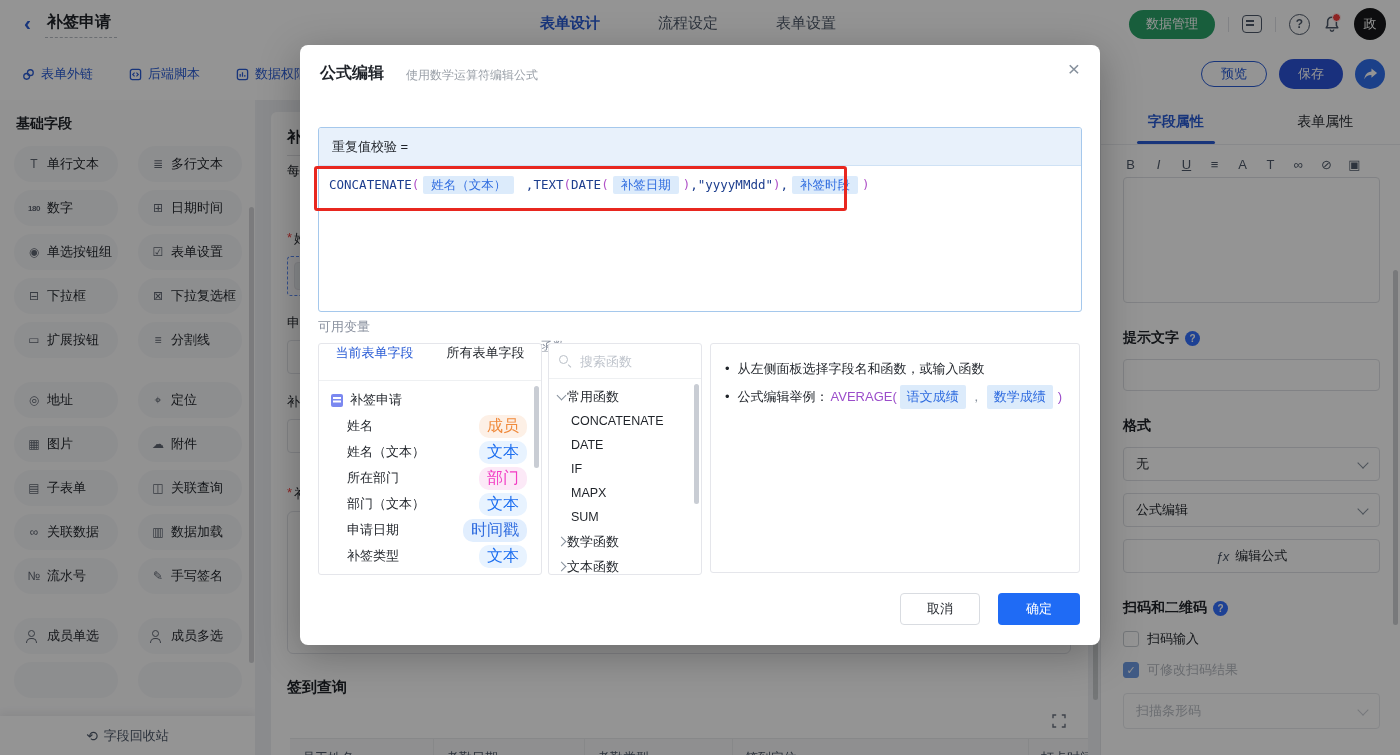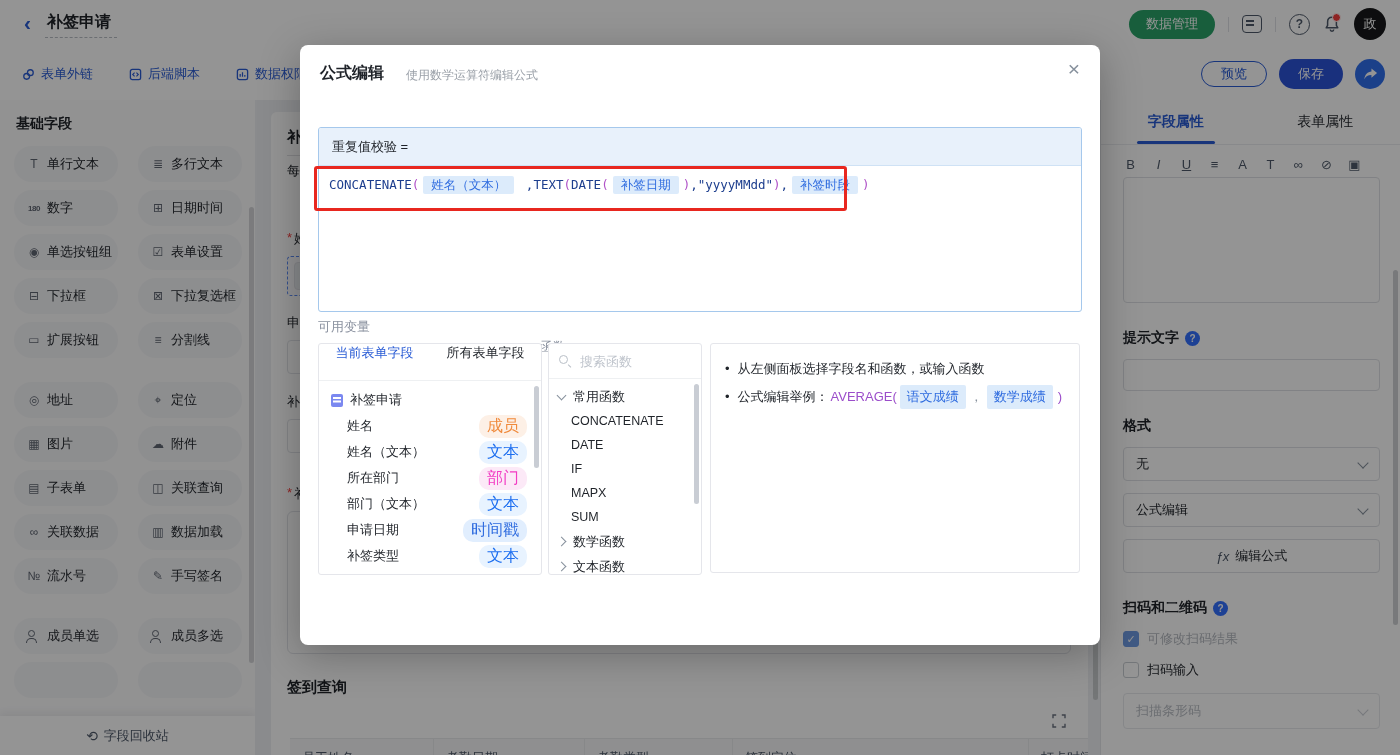--- a/index.html
+++ b/index.html
@@ -123,21 +123,21 @@
   .bg-timestamp{color:#2e6bdf;background:#e1eefe;}
   .vthumb{position:absolute;right:2px;top:42px;width:5px;height:82px;background:#c9cdd4;border-radius:3px;}
   .fnpanel{position:absolute;left:248px;top:298px;width:152px;height:230px;border:1px solid #e5e6eb;border-radius:3px;overflow:hidden;background:#fff;}
   .fsearch{height:34px;display:flex;align-items:center;gap:7px;padding:0 10px;border-bottom:1px solid #eef0f2;}
   .mag{width:12px;height:12px;position:relative;flex:none;}
   .mag::before{content:"";position:absolute;left:0;top:0;width:7px;height:7px;border:1.4px solid #b9bfc7;border-radius:50%;}
   .mag::after{content:"";position:absolute;left:9px;top:9px;width:4px;height:1.4px;background:#b9bfc7;transform:rotate(45deg);transform-origin:left center;}
   .fsearch input{border:none;outline:none;width:95px;font-size:13px;color:#333;font-family:inherit;background:transparent;}
   .fsearch input::placeholder{color:#bfc4cc;}
   .fnlist{position:relative;padding-top:5px;}
-  .ghead{height:25px;display:flex;align-items:center;gap:8px;padding-left:9px;font-size:13px;color:#1f2329;cursor:pointer;}
+  .ghead{height:25px;display:flex;align-items:center;gap:2px;padding-left:9px;font-size:13px;color:#1f2329;cursor:pointer;}
   .garrow{width:6px;height:6px;border-right:1.3px solid #86909c;border-bottom:1.3px solid #86909c;transform:rotate(-45deg);flex:none;}
   .fngroup.open .garrow{transform:rotate(45deg);margin-top:-3px;}
   .fnitem{height:24px;line-height:24px;padding-left:22px;font-size:12.5px;color:#1f2329;cursor:pointer;white-space:nowrap;}
   .fthumb{position:absolute;right:2px;top:40px;width:5px;height:120px;background:#c9cdd4;border-radius:3px;}
   .helppanel{position:absolute;left:410px;top:298px;width:370px;height:230px;border:1px solid #e5e6eb;border-radius:3px;box-sizing:border-box;padding:14px 14px;background:#fff;}
   .hline{display:flex;align-items:center;line-height:22px;margin-bottom:5px;font-size:13px;color:#1f2329;flex-wrap:wrap;}
   .hbul{margin-right:8px;color:#1f2329;}
   .h-fn{color:#9b4dca;margin-left:2px;}
   .h-token{background:#dcebfb;color:#2e6bdf;padding:1px 7px;border-radius:2px;margin:0 3px;}
   .h-comma{color:#86909c;margin:0 1px;}
@@ -146,20 +146,25 @@
   .btn-ok{width:82px;height:32px;border:none;border-radius:4px;background:#1f6bf5;color:#fff;font-size:13px;cursor:pointer;}
 </style>
 </head>
 <body>
 
 <div class="stage">
 
   <header class="topbar">
     <span class="back">‹</span>
     <span class="apptitle">补签申请</span>
+    <nav class="toptabs" id="toptabs">
+        <span class="top-tab active">表单设计</span>
+        <span class="top-tab">流程设定</span>
+        <span class="top-tab">表单设置</span>
+      </nav>
     <div class="topright">
       <button class="pill-green">数据管理</button>
       <span class="vdiv"></span>
       <span class="icon-manual"></span>
       <span class="vdiv"></span>
       <span class="icon-help">?</span>
       <span class="icon-bell">
         <svg width="18" height="19" viewBox="0 0 18 19">
             <path d="M9 2.2 C6.2 2.2 4.6 4.3 4.6 7 V10.4 L3.2 12.8 H14.8 L13.4 10.4 V7 C13.4 4.3 11.8 2.2 9 2.2 Z" fill="none" stroke="#4e5969" stroke-width="1.5" stroke-linejoin="round"></path>
             <path d="M7.3 14.6 a1.7 1.7 0 0 0 3.4 0" fill="none" stroke="#4e5969" stroke-width="1.5"></path>
@@ -422,27 +427,27 @@
         <span class="chev"></span>
       </div>
       <button class="fx-btn">
         <span class="fx-g">ƒx</span>
         <span>编辑公式</span>
       </button>
       <div class="rp-label">
         <span>扫码和二维码</span>
         <span class="qicon">?</span>
       </div>
+      <div class="cb-row" id="cb1">
+        <span class="cb"></span>
+        <span class="lb">扫码输入</span>
+      </div>
       <div class="cb-row checked disabled" id="cb2">
         <span class="cb"></span>
         <span class="lb">可修改扫码结果</span>
-      </div>
-      <div class="cb-row" id="cb1">
-        <span class="cb"></span>
-        <span class="lb">扫码输入</span>
       </div>
       <div class="rp-select disabled" id="scan-select" style="height:34px;margin-top:14px;">
         <span>扫描条形码</span>
         <span class="chev"></span>
       </div>
       
     </div>
     <span class="rp-thumb"></span>
   </aside>
 
@@ -546,14 +551,18 @@
         <span class="hbul">•</span>
         <span>公式编辑举例：</span>
         <span class="h-fn">AVERAGE(</span>
         <span class="h-token">语文成绩</span>
         <span class="h-comma">，</span>
         <span class="h-token">数学成绩</span>
         <span class="h-fn">)</span>
       </div>
     </div>
 
+    <div class="m-footer">
+      <button class="btn-cancel">取消</button>
+      <button class="btn-ok">确定</button>
+    </div>
   </div>
 </div>
 
 </body></html>

